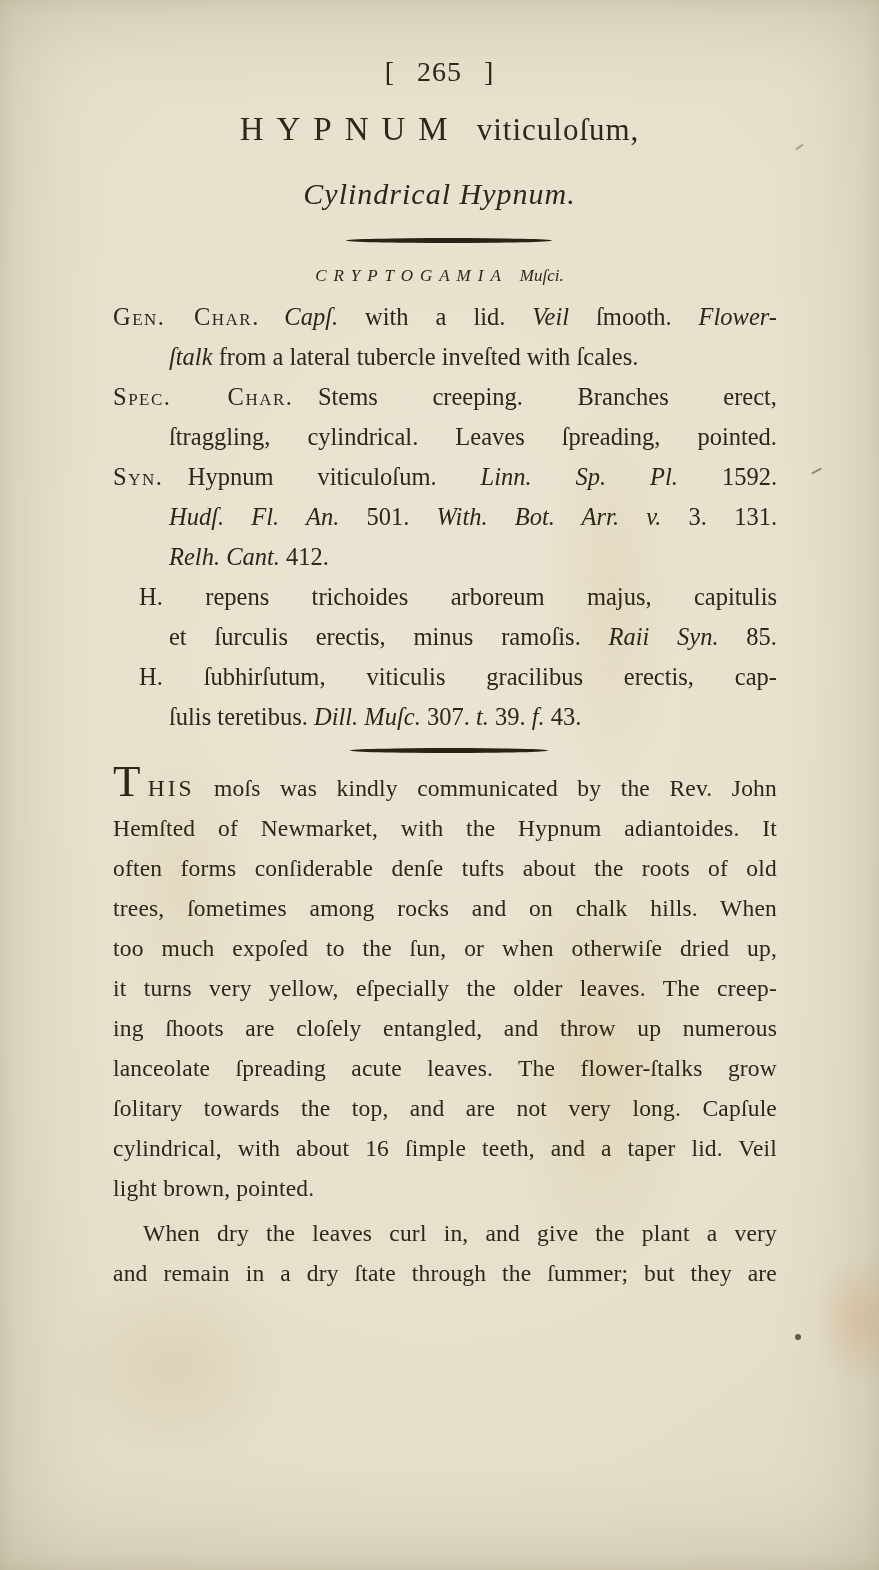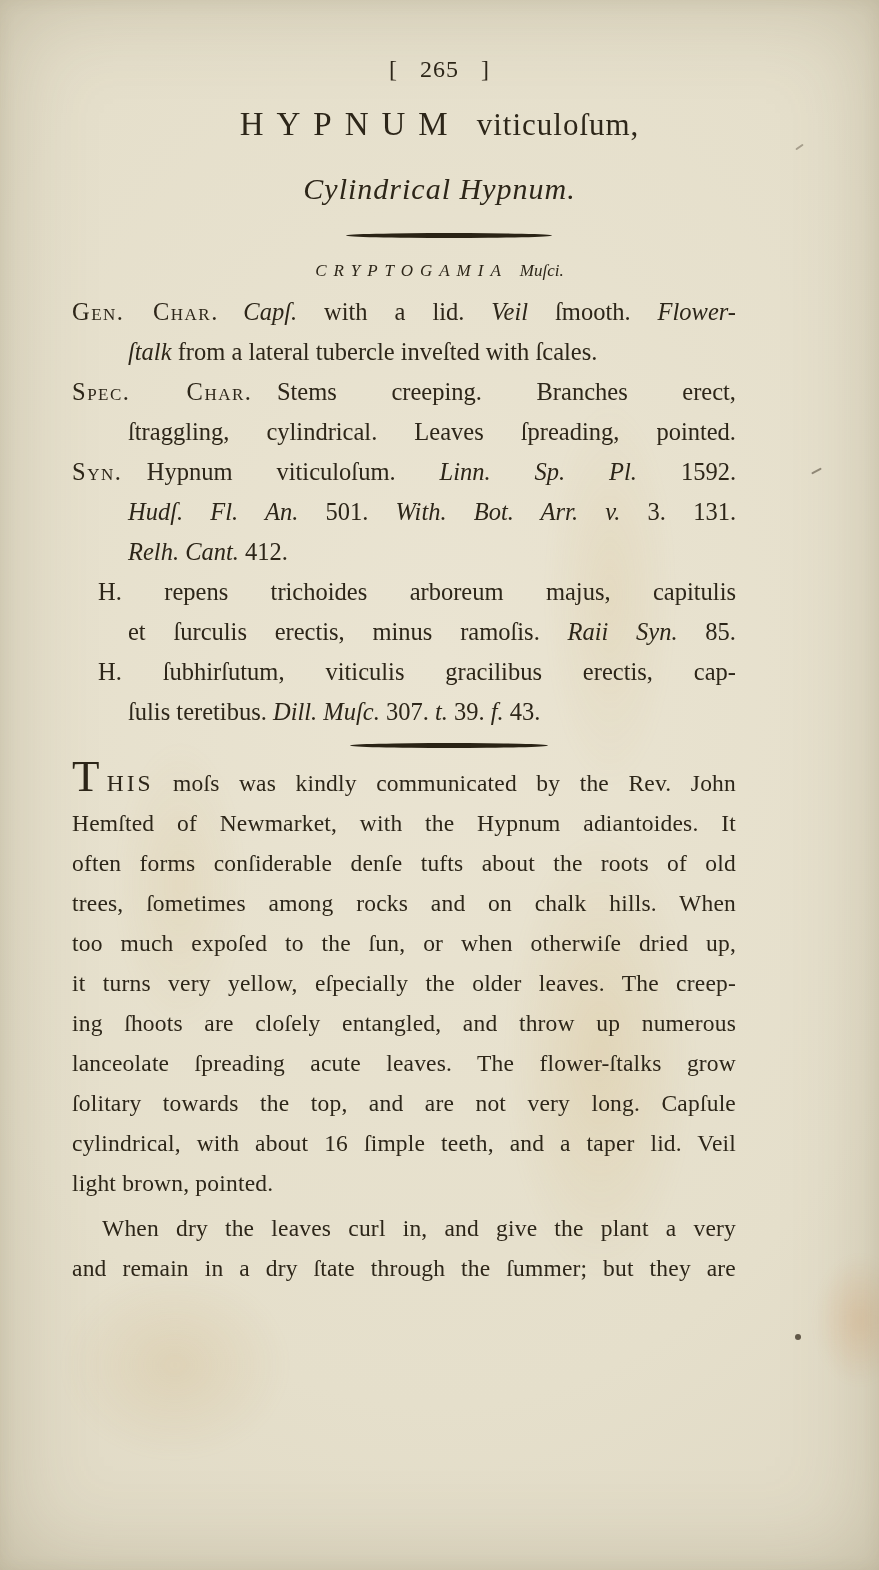--- a/index.html
+++ b/index.html
@@ -7,36 +7,36 @@
     position:relative; width:879px; height:1570px; overflow:hidden;
     background: radial-gradient(ellipse 120% 95% at 50% 42%, #eae4d2 0%, #e5dfcb 50%, #ddd6c1 84%, #d2cab2 100%);
     color:#2d2619;
     font-family:"Liberation Serif","DejaVu Serif",serif;
   }
   .stain { position:absolute; pointer-events:none; filter:blur(5px); }
   .vignette { position:absolute; inset:0; pointer-events:none;
     box-shadow: inset 0 0 95px rgba(110,95,60,.26), inset 0 0 16px rgba(110,95,60,.10); }
   .content { position:relative; }
 
-  .pagenum { text-align:center; padding-top:56px; font-size:24px; letter-spacing:1px; }
+  .pagenum { text-align:center; padding-top:56px; font-size:28px; letter-spacing:1px; }
   .pagenum .num { display:inline-block; margin:0 22px; }
   .title { text-align:center; margin-top:23px; font-size:33px; white-space:nowrap; }
   .title .genus { letter-spacing:13px; }
   .title .species { margin-left:16px; font-size:31px; letter-spacing:1px; }
   .subtitle { text-align:center; margin-top:29px; font-size:30px; font-style:italic; letter-spacing:1px; }
 
   .rule { height:5px; background:#2a2315; border-radius:50%; margin:27px auto 0; width:206px;
           transform:translateX(9px); filter:blur(.3px); }
   .rule-2 { margin-top:11px; width:198px; height:5px; }
 
   .taxonomy { text-align:center; margin-top:23px; font-size:17px; font-style:italic; }
   .taxonomy .cls { letter-spacing:7px; }
   .taxonomy .ord { margin-left:12px; }
 
-  .block { margin-left:72px; width:664px; }
+  .block { margin-left:113px; width:664px; }
   .tline { line-height:40px; }
   .just { text-align:justify; text-align-last:justify; }
   .ind-cont { padding-left:56px; }
   .ind-h { padding-left:26px; }
   .ind-para { text-indent:30px; }
 
   .citation { margin-top:11px; }
   .citation .tline { font-size:24.5px; }
   .body-text { margin-top:15px; }
   .body-text .tline { font-size:23.5px; letter-spacing:.2px; }

